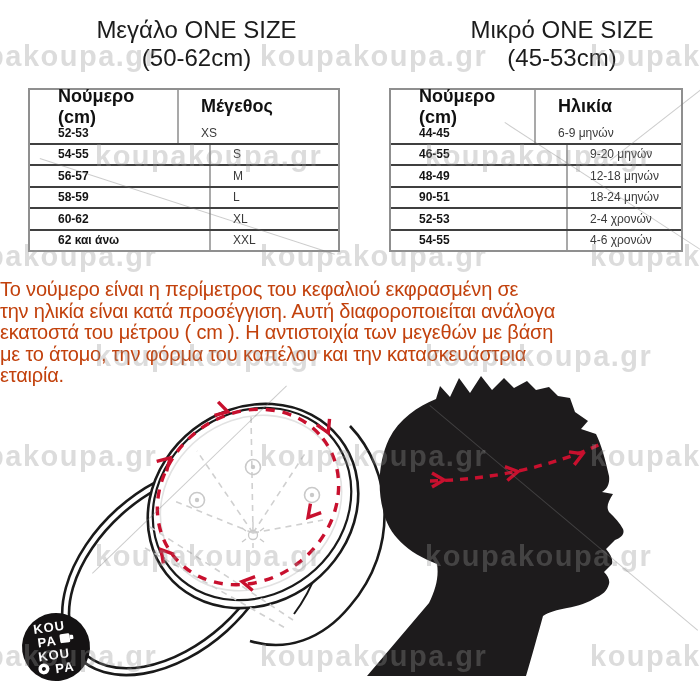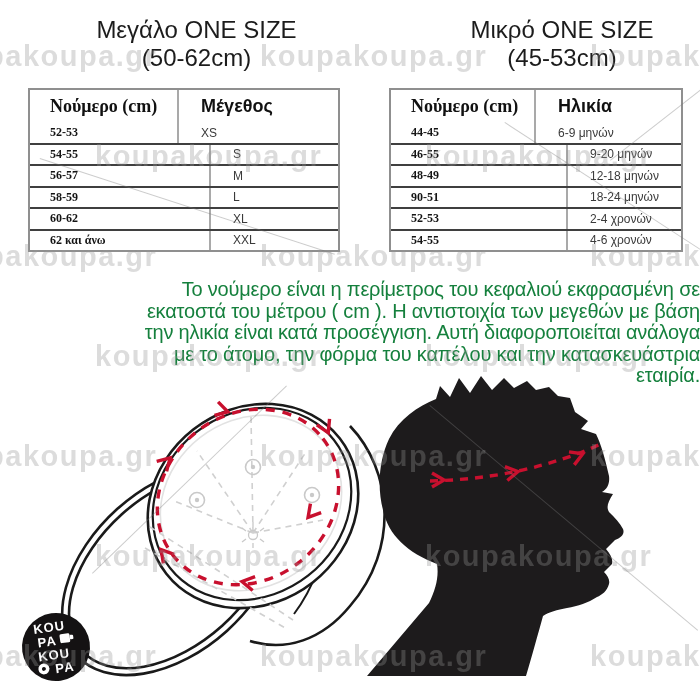--- a/index.html
+++ b/index.html
@@ -12,29 +12,29 @@
   .title-right{left:375px;top:16px;width:326px;}
   
   .size-table{position:absolute;top:88px;height:164px;border:2px solid #8f8f8f;
               box-sizing:border-box;display:flex;flex-direction:column;background:transparent;}
   .size-table.left{left:28px;width:312px;}
   .size-table.right{left:389px;width:294px;}
   .t-header{display:flex;height:33px;align-items:center;font-weight:bold;font-size:18px;color:#111;}
   .t-rows{flex:1;display:flex;flex-direction:column;}
   .t-row{flex:1;display:flex;align-items:flex-end;font-size:12px;}
   .t-row + .t-row{border-top:2px solid #3f3f3f;gap:32px;}
-  .c1{padding-left:20px;box-sizing:border-box;height:100%;display:flex;align-items:center;font-family:Liberation Serif, serif;}
+  .c1{padding-left:28px;box-sizing:border-box;height:100%;display:flex;align-items:center;}
   .c2{flex:1;padding-left:22px;border-left:2px solid #a9a9a9;box-sizing:border-box;height:100%;display:flex;align-items:center;}
   .size-table.left  .c1{width:147px;}
   .size-table.right .c1{width:143px;}
   .t-row .c1{font-weight:bold;color:#141414;}
   .t-row .c2{font-weight:normal;color:#3a3a3a;}
   
-  .note{position:absolute;left:0;right:0;top:279px;text-align:right;
-        font-size:20px;line-height:21.5px;color:#15803d;letter-spacing:-0.2px;}
+  .note{position:absolute;left:0;right:0;top:279px;text-align:left;
+        font-size:20px;line-height:21.5px;color:#c2410c;letter-spacing:-0.2px;}
   
   .art{position:absolute;left:0;top:0;z-index:2;}
   
   .wm-layer{position:absolute;inset:0;z-index:10;pointer-events:none;overflow:hidden;}
   .wm-text{position:absolute;font-weight:700;font-size:29px;letter-spacing:1.5px;
            color:rgba(150,150,150,0.33);white-space:nowrap;
            font-family:"Liberation Sans",sans-serif;}
   .wm-line{position:absolute;border-top:1.5px solid rgba(120,120,120,0.38);
            transform-origin:0 0;height:0;}
   .wm-l1{left:40px;top:158px;width:310px;transform:rotate(18deg);}
@@ -118,22 +118,22 @@
       </div>
       <div class="t-row">
         <div class="c1">54-55</div>
         <div class="c2">4-6 χρονών</div>
       </div>
     </div>
   </div>
 
   <div class="note">
     <div>Το νούμερο είναι η περίμετρος του κεφαλιού εκφρασμένη σε</div>
+    <div>την ηλικία είναι κατά προσέγγιση. Αυτή διαφοροποιείται ανάλογα</div>
     <div>εκατοστά του μέτρου ( cm ). Η αντιστοιχία των μεγεθών με βάση</div>
-    <div>την ηλικία είναι κατά προσέγγιση. Αυτή διαφοροποιείται ανάλογα</div>
     <div>με το άτομο, την φόρμα του καπέλου και την κατασκευάστρια</div>
     <div>εταιρία.</div>
   </div>
 
   <svg class="art" width="700" height="700" viewBox="0 0 700 700">
 
     <g>
 
       <g fill="none" stroke="#1a1a1a" stroke-width="2.6">
         <ellipse cx="172" cy="570" rx="128" ry="82" transform="rotate(-42 172 570)"></ellipse>

